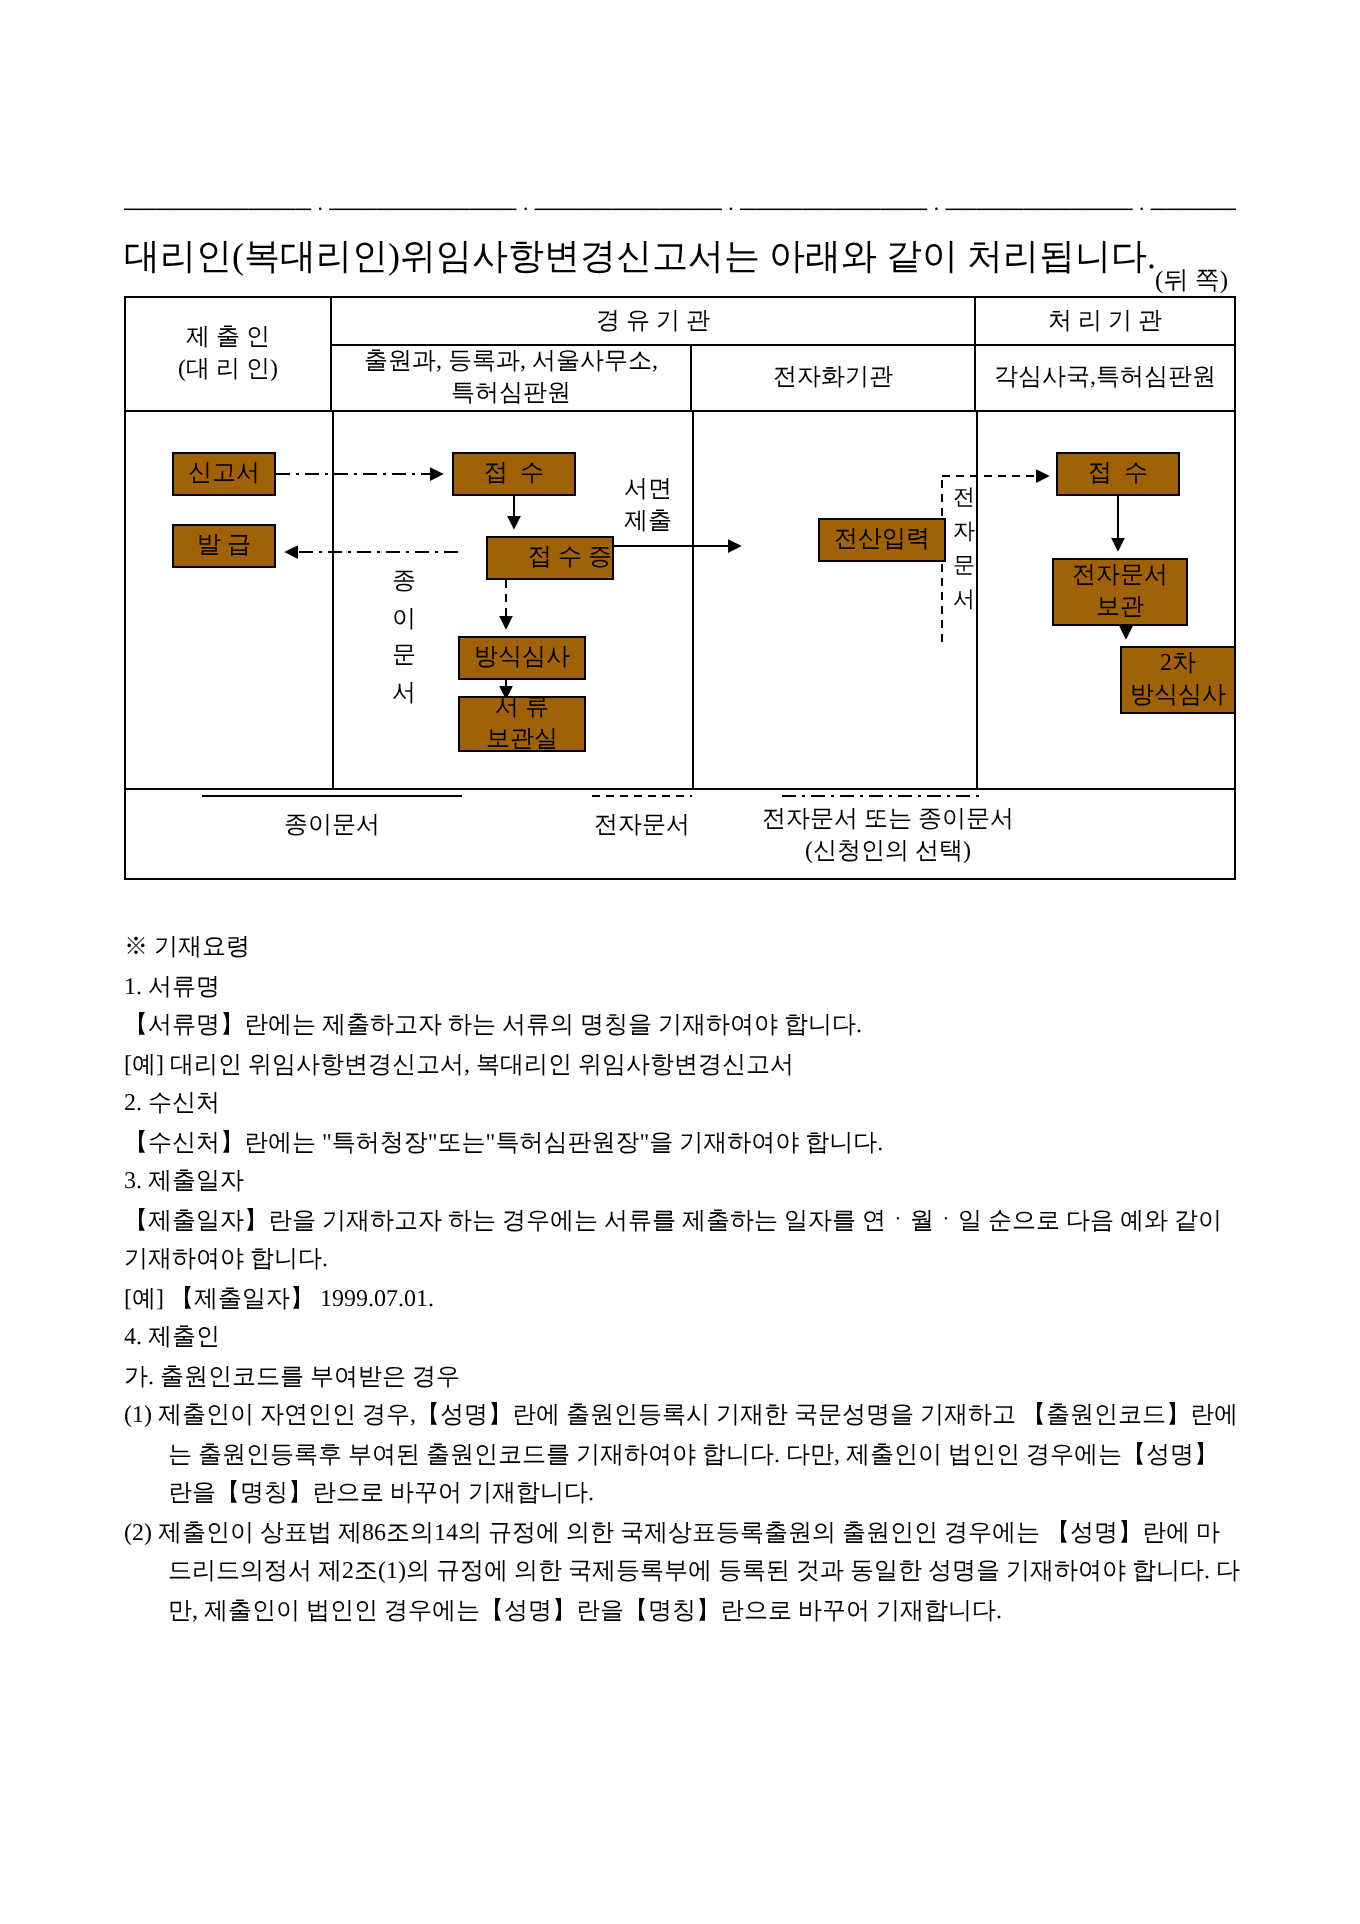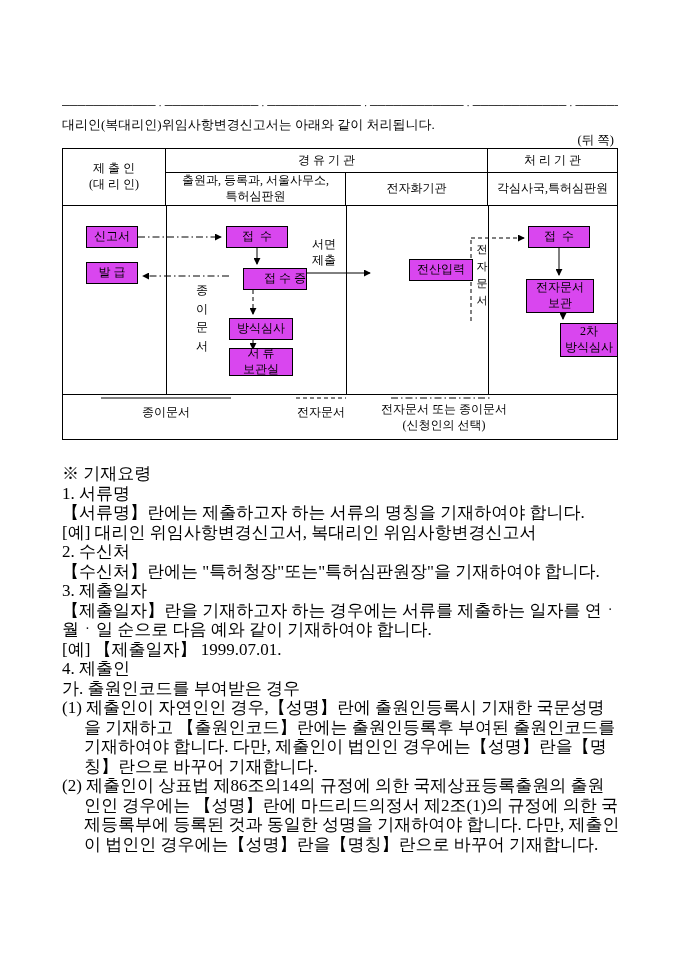--- a/index.html
+++ b/index.html
@@ -5,54 +5,54 @@
   * { margin:0; padding:0; box-sizing:border-box; }
   html,body { background:#ffffff; }
   .page {
     position:relative; width:680px; height:962px; background:#fff;
     font-family:"Liberation Serif", serif; color:#000; overflow:hidden;
   }
   .sep {
     position:absolute; left:62px; top:99px; width:556px; height:14px;
     overflow:hidden; white-space:nowrap; font-size:11px; color:#000;
   }
-  .intro { position:absolute; left:62px; top:116px; font-size:13px; }
+  .intro { position:absolute; left:62px; top:116px; font-size:18px; }
   .side-note { position:absolute; right:66px; top:116px; font-size:12.5px;margin-top:16px; }
 
   .diagram {
     position:absolute; left:62px; top:148px; width:556px; height:292px;
     border:1px solid #000; font-size:12px;
   }
   .cell {
     position:absolute; display:flex; flex-direction:column;
     align-items:center; justify-content:center; text-align:center; line-height:1.3;
   }
   .br { border-right:1px solid #000; }
   .bb { border-bottom:1px solid #000; }
   .vline { position:absolute; width:1px; background:#000; }
   .hline { position:absolute; height:1px; background:#000; }
 
   .fbox {
-    position:absolute; border:1px solid #000; background:#d946ef;
+    position:absolute; border:1px solid #000; background:#a16207;
     display:flex; flex-direction:column; align-items:center; justify-content:center;
     line-height:1.3; font-size:12px; z-index:3;
   }
   .fbox span { display:block; white-space:pre; }
   .flabel { position:absolute; text-align:center; line-height:1.3; font-size:12px; z-index:3; }
   .flabel span { display:block; white-space:pre; }
   .vtext {
     position:absolute; width:14px; word-break:break-all; line-height:1.55;
     font-size:12px; text-align:center; z-index:3;
   }
   svg.arrows { position:absolute; left:0; top:0; z-index:2; }
 
   .legend-item { position:absolute; text-align:center; font-size:12px; line-height:1.3; z-index:3; }
   .legend-item span { display:block; }
 
-  .instructions { position:absolute; left:62px; top:464px; width:558px; font-size:17px; }
+  .instructions { position:absolute; left:62px; top:464px; width:558px; font-size:12px; }
   .instructions p { line-height:19.5px; margin:0; }
   .ins-heading { margin-bottom:3px; }
   .lvl0 { margin-left:0; margin-top:2px; }
   .lvl1 { margin-left:18px; }
   .lvl2 { margin-left:24px; }
   .lvl3 { margin-left:36px; padding-left:22px; text-indent:-22px; }
 </style>
 </head>
 <body>
 

